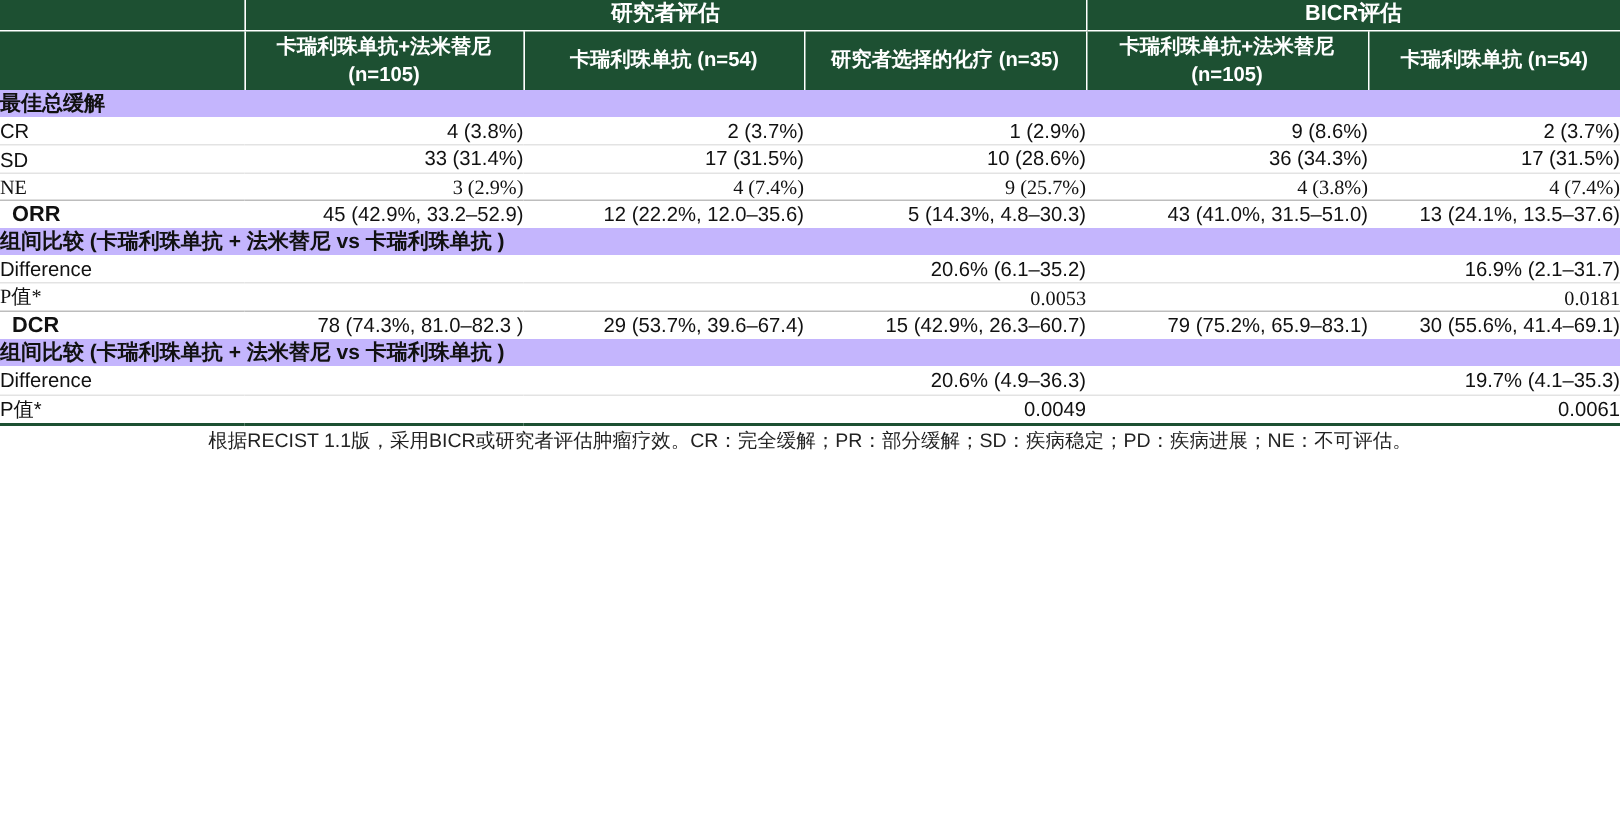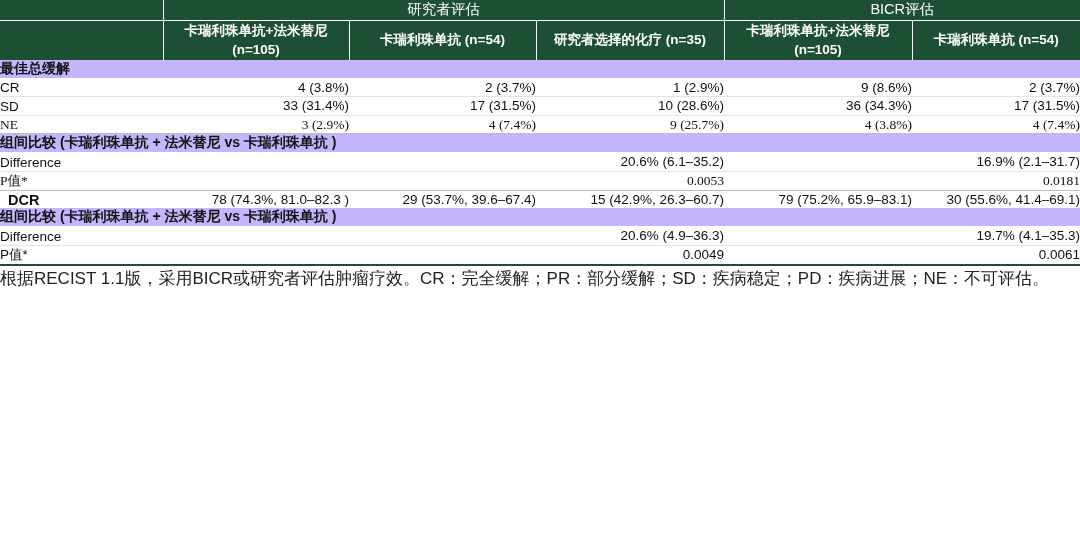--- a/index.html
+++ b/index.html
@@ -26,21 +26,21 @@
   table.main td, table.main th {
     padding: 0;
     vertical-align: middle;
   }
   
   .hdr-green {
     background: #1d5032;
     color: #ffffff;
     text-align: center;
     font-size: 14.5px;
-    font-weight: normal;
+    font-weight: bold;
     line-height: 1.35;
     padding: 7px 6px;
   }
   .hdr-group {
     border-bottom: 1px solid #ffffff;
   }
   .hdr-sep-l {
     border-left: 1px solid #ffffff;
   }
   .hdr-blank {
@@ -87,25 +87,25 @@
     border-bottom: 1px solid #e3e3e3;
   }
   .thickline {
     border-bottom: 1px solid #bdbdbd;
     font-family: Liberation Serif, serif;
   }
   .bottomline {
     border-bottom: 2px solid #1d5032;
   }
   .footnote {
-    font-size: 17px;
+    font-size: 13px;
     color: #222222;
     padding: 7px 6px 4px 4px;
     line-height: 1.5;
-    text-align: left;
+    text-align: center;
   }
 </style>
 </head>
 <body>
 
 <div class="wrap">
   <table class="main">
     <colgroup>
       <col style="width:163px">
       <col style="width:186px">
@@ -151,20 +151,28 @@
         <td class="cell">17 (31.5%)</td>
       </tr>
       <tr class="thickline">
         <td class="rowlabel">NE</td>
         <td class="cell">3 (2.9%)</td>
         <td class="cell">4 (7.4%)</td>
         <td class="cell">9 (25.7%)</td>
         <td class="cell">4 (3.8%)</td>
         <td class="cell">4 (7.4%)</td>
       </tr>
+      <tr>
+        <td class="rowlabel bold">ORR</td>
+        <td class="cell">45 (42.9%, 33.2–52.9)</td>
+        <td class="cell">12 (22.2%, 12.0–35.6)</td>
+        <td class="cell">5 (14.3%, 4.8–30.3)</td>
+        <td class="cell">43 (41.0%, 31.5–51.0)</td>
+        <td class="cell">13 (24.1%, 13.5–37.6)</td>
+      </tr>
 
       <tr>
         <td class="sec" colspan="6">组间比较 (卡瑞利珠单抗 + 法米替尼 vs 卡瑞利珠单抗 )</td>
       </tr>
       <tr class="sep">
         <td class="rowlabel">Difference</td>
         <td class="cell" colspan="3">20.6% (6.1–35.2)</td>
         <td class="cell" colspan="2">16.9% (2.1–31.7)</td>
       </tr>
       <tr class="thickline">

